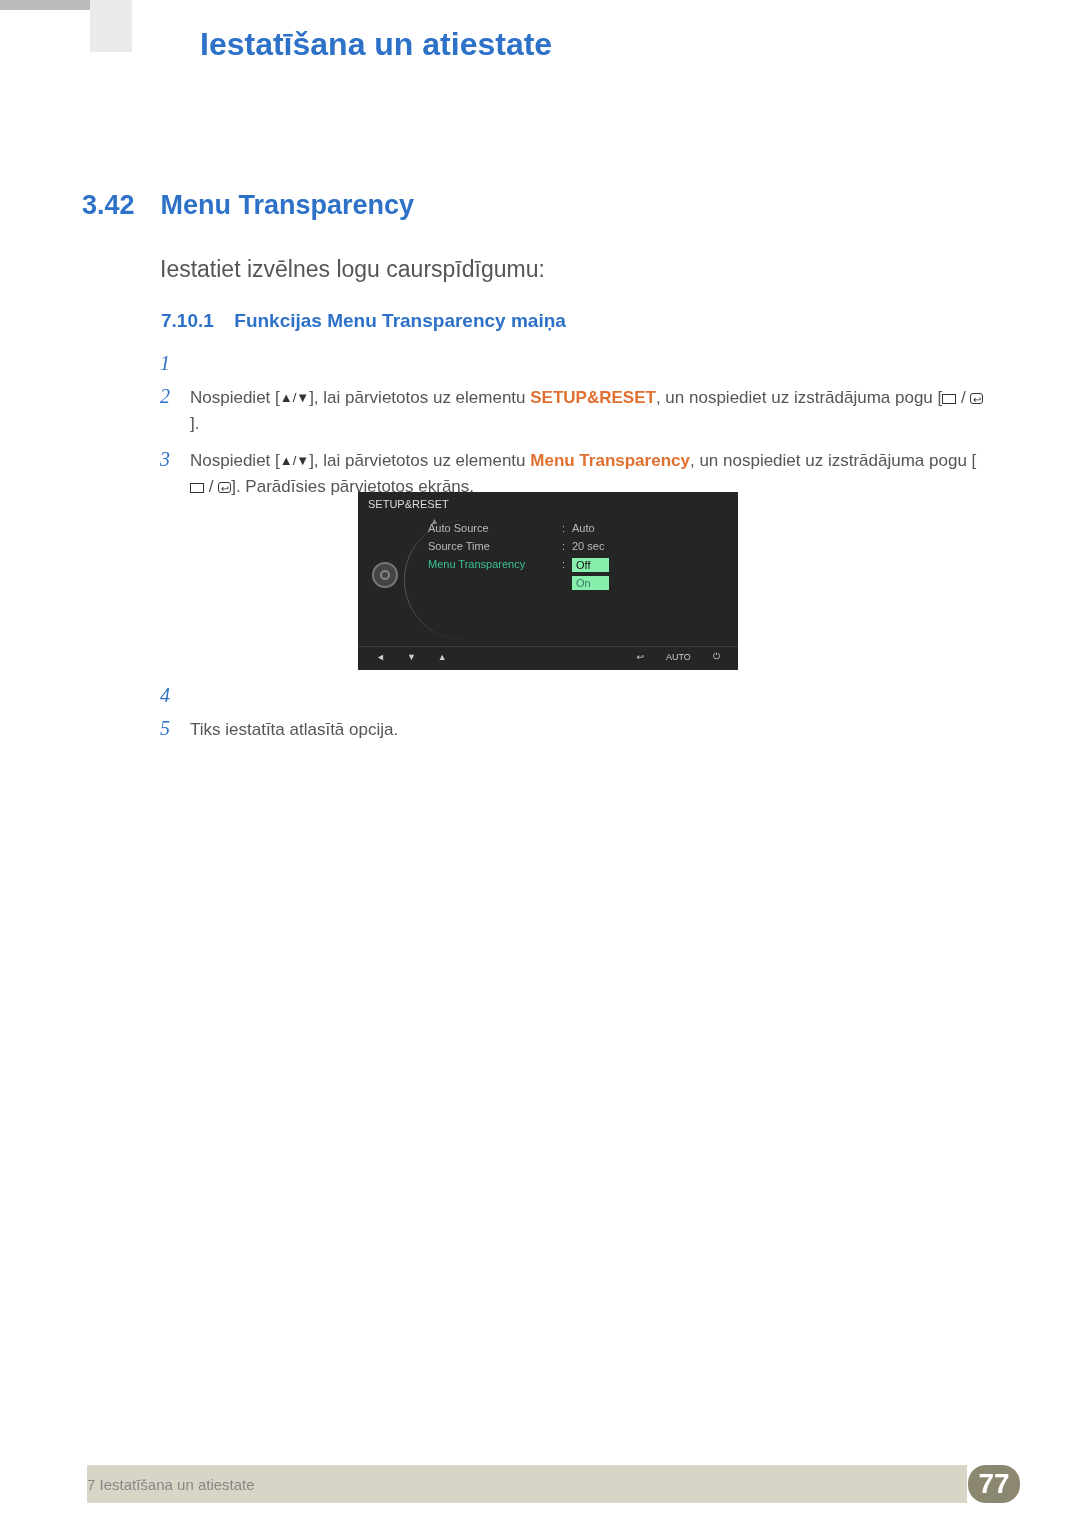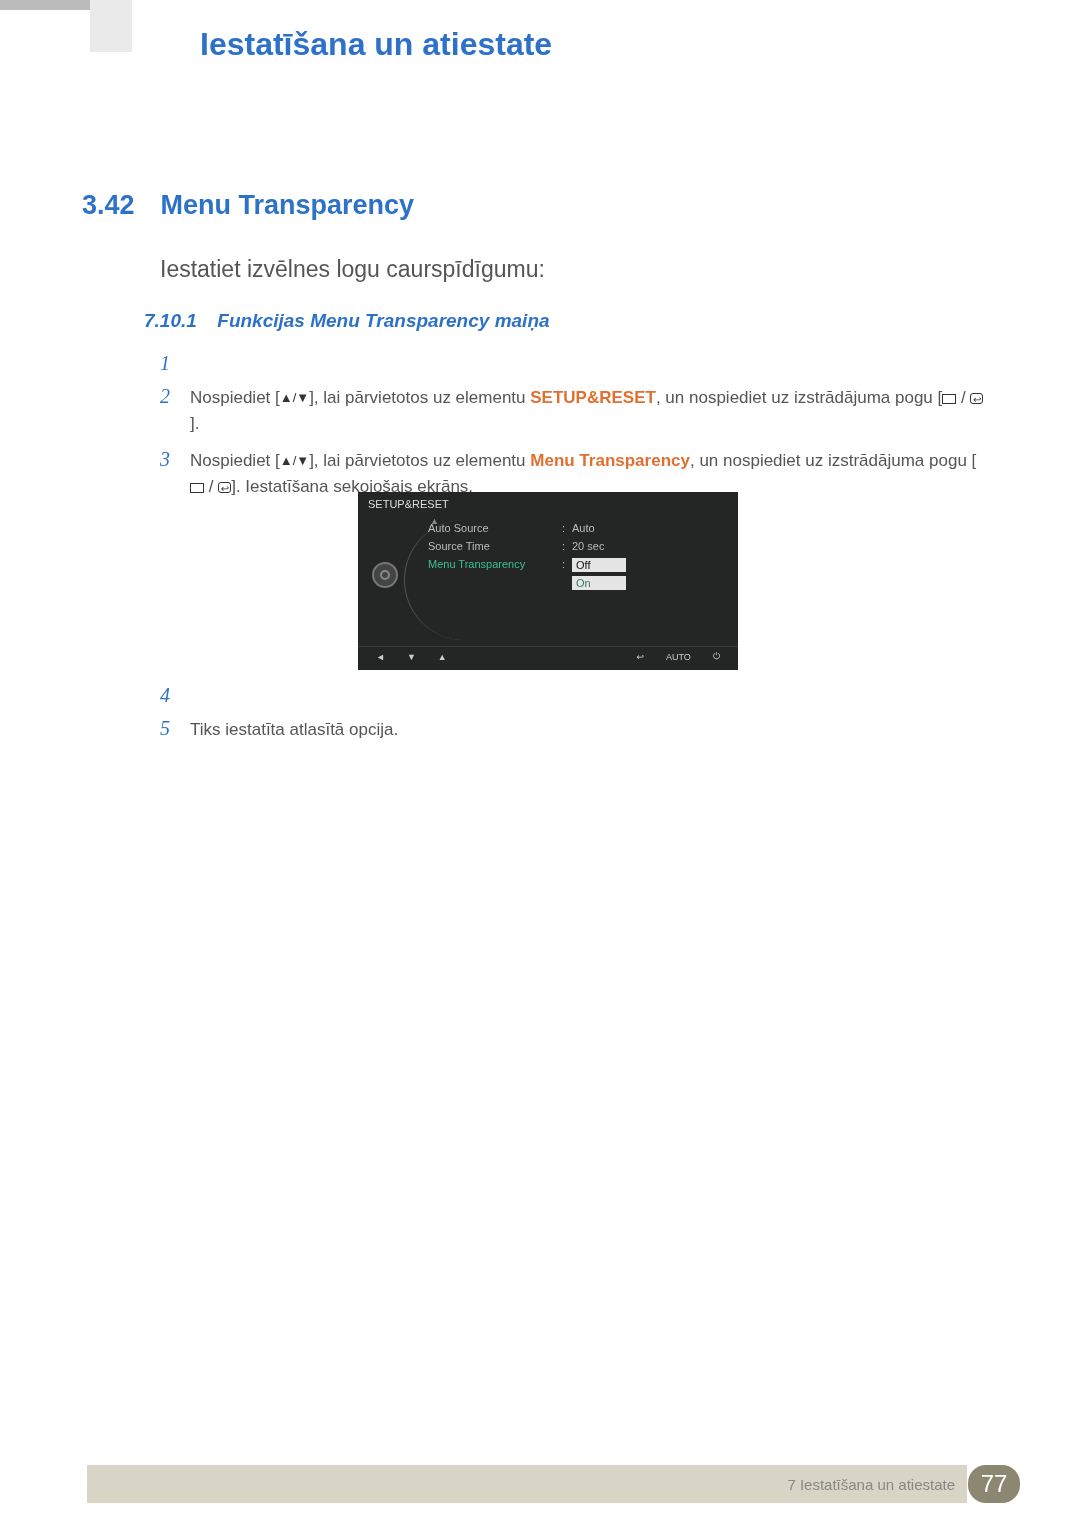--- a/index.html
+++ b/index.html
@@ -46,21 +46,21 @@
     color: #2d72c8;
   }
   .intro-text {
     position: absolute;
     top: 256px; left: 160px;
     font-size: 23px;
     color: #555;
   }
   .subsection-row {
     position: absolute;
-    top: 310px; left: 144px; font-style: italic;
+    top: 310px; left: 161px;
   }
   .subsection-number {
     font-size: 19px;
     font-weight: bold;
     color: #2d72c8;
     margin-right: 16px;
   }
   .subsection-title {
     font-size: 19px;
     font-weight: bold;
@@ -182,25 +182,25 @@
   .osd-row {
     display: flex;
     align-items: flex-start;
     height: 18px;
     padding-left: 12px;
   }
   .osd-lbl { width: 134px; }
   .osd-colon { width: 10px; }
   .osd-green { color: #3cbf96; }
   .osd-highlight {
-    background: #e5e5e5;
+    background: #86efac;
     color: #111;
     padding: 1px 4px;
     display: inline-block;
-    width: 54px;
+    width: 37px;
   }
   .osd-highlight.sel { color: #111; }
   .osd-highlight.dim { color: #3a7a64; }
   .osd-footer {
     height: 20px;
     border-top: 1px solid #3a3a3a;
     display: flex;
     align-items: center;
     padding: 0 18px;
     gap: 22px;
@@ -215,33 +215,33 @@
     width: 830px;
   }
 
   .footer-bar {
     position: absolute;
     bottom: 24px; left: 87px;
     width: 880px; height: 38px;
     background: #d8d4c6;
     display: flex;
     align-items: center;
-    justify-content: flex-end;
+    justify-content: flex-start;
     padding-right: 12px;
     color: #888;
     font-size: 15px;
   }
   .footer-page {
     position: absolute;
     bottom: 24px; right: 60px;
     width: 52px; height: 38px;
     background: #8c8771;
     color: #fff;
-    font-size: 24px;
-    font-weight: normal;
+    font-size: 28px;
+    font-weight: bold;
     display: flex;
     align-items: center;
     justify-content: center;
     border-radius: 18px;
   }
 </style>
 </head>
 <body>
 
 <div class="page-header-accent"></div>
@@ -266,21 +266,21 @@
   </div>
   <div class="step">
     <div class="step-num">2</div>
     <div class="step-body">
       <span>Nospiediet [</span><span class="arrow-sym">▲/▼</span><span>], lai pārvietotos uz elementu </span><span class="orange">SETUP&amp;RESET</span><span>, un nospiediet uz izstrādājuma pogu [</span><span class="icon-rect"></span> / <span class="icon-enter"></span><span>].</span>
     </div>
   </div>
   <div class="step">
     <div class="step-num">3</div>
     <div class="step-body">
-      <span>Nospiediet [</span><span class="arrow-sym">▲/▼</span><span>], lai pārvietotos uz elementu </span><span class="orange">Menu Transparency</span><span>, un nospiediet uz izstrādājuma pogu [</span><span class="icon-rect"></span> / <span class="icon-enter"></span><span>]. Iestatīšana sekojošais ekrāns.</span>
+      <span>Nospiediet [</span><span class="arrow-sym">▲/▼</span><span>], lai pārvietotos uz elementu </span><span class="orange">Menu Transparency</span><span>, un nospiediet uz izstrādājuma pogu [</span><span class="icon-rect"></span> / <span class="icon-enter"></span><span>]. Parādīsies pārvietotos ekrāns.</span>
     </div>
   </div>
 </div>
 
 <div class="osd">
   <div class="osd-title">SETUP&amp;RESET</div>
   <div class="osd-body">
     <div class="osd-iconcol">
       <div class="osd-gear"></div>
       <div class="osd-arc"></div>

